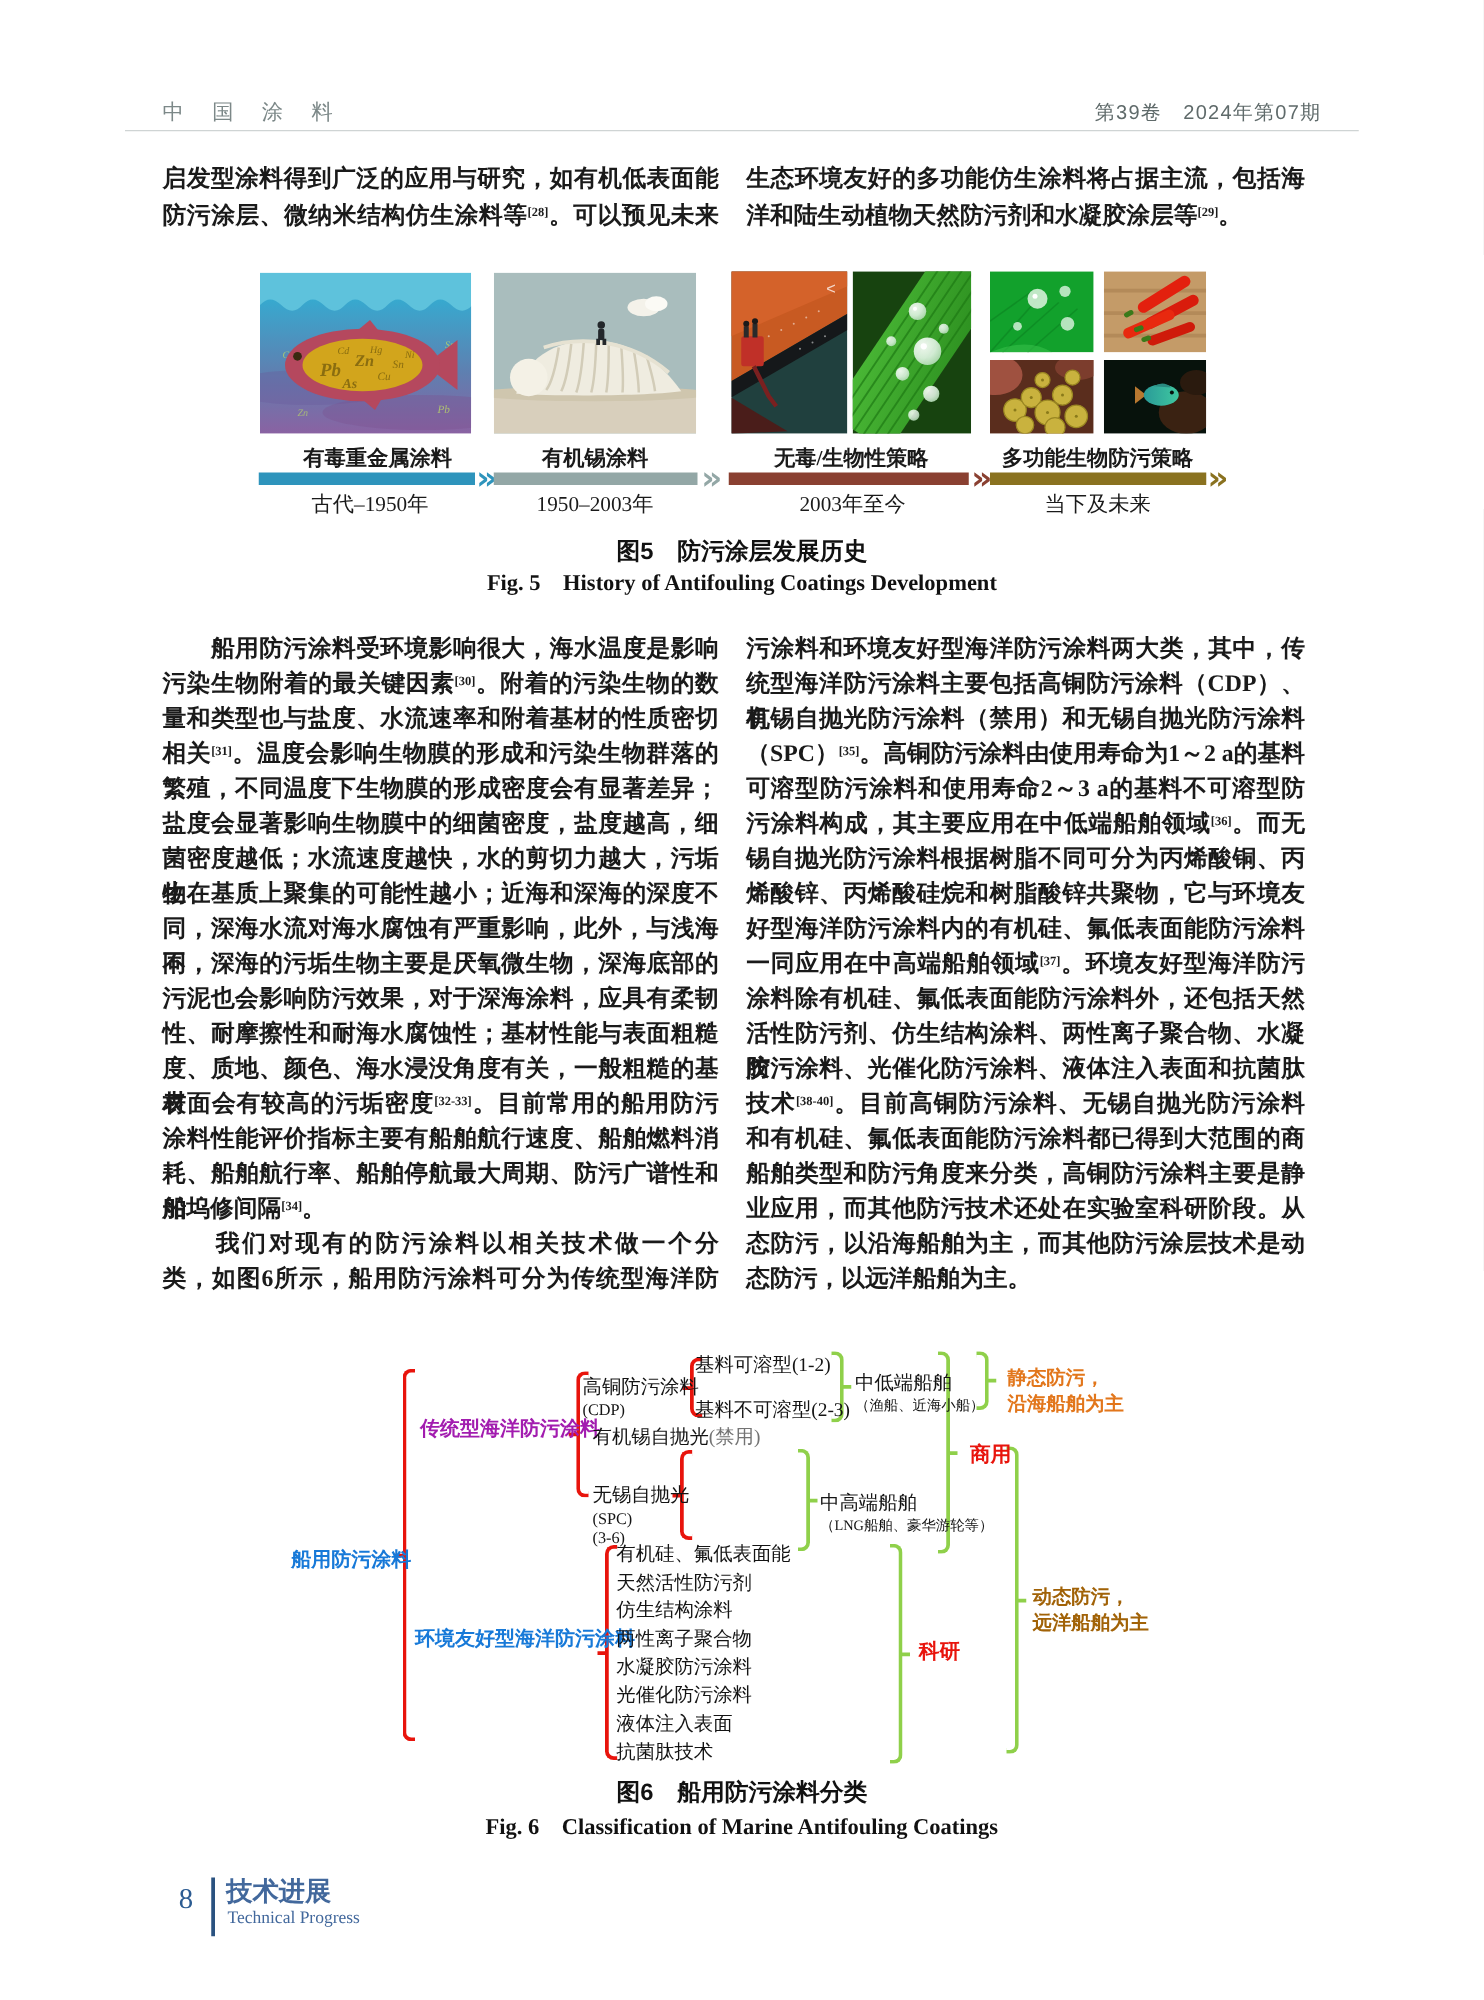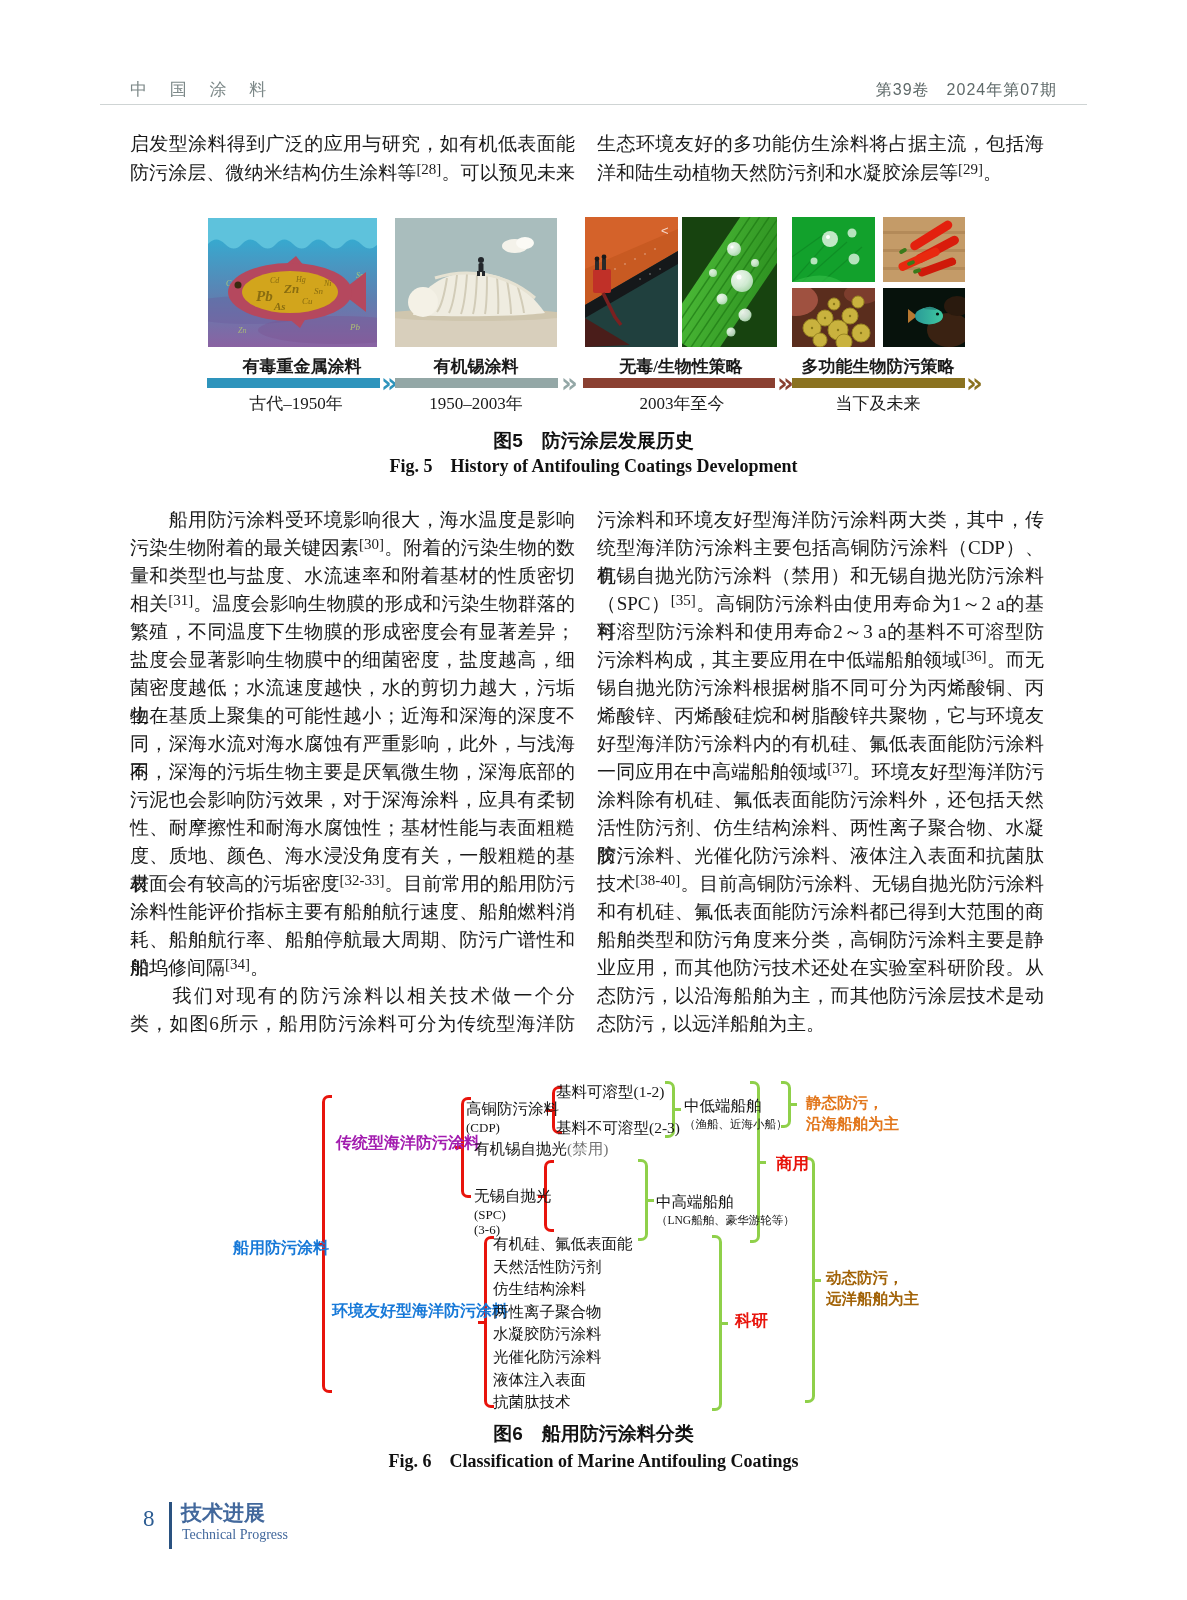--- a/index.html
+++ b/index.html
@@ -8,24 +8,24 @@
   .abs{position:absolute;}
   
   .hdr-l{position:absolute;left:130px;top:78px;font-family:"Liberation Sans",sans-serif;
          font-size:17px;color:#7c8888;letter-spacing:9px;}
   .hdr-r{position:absolute;right:130px;top:80px;font-family:"Liberation Sans",sans-serif;
          font-size:16px;color:#5f6a6a;letter-spacing:1px;}
   .hdr-rule{position:absolute;left:100px;right:100px;top:104px;height:1px;background:#cfd4d4;}
   
   .col{position:absolute;font-size:19px;}
   .col .tl{line-height:28px;height:28px;text-align:justify;text-align-last:justify;
-           text-justify:inter-ideograph;white-space:pre-wrap;}
+           text-justify:inter-ideograph;white-space:pre-wrap;font-weight:bold;}
   .col.intro .tl{line-height:29px;height:29px;}
   .col .tl.end{text-align-last:left;}
-  .col sup{font-size:15px;vertical-align:5px;line-height:0;}
+  .col sup{font-size:10px;vertical-align:5px;line-height:0;}
   
   .fig5{position:absolute;left:0;top:205px;width:1187px;height:275px;}
   .photo{position:absolute;overflow:hidden;}
   .photo svg{display:block;}
   .f5lab{position:absolute;top:150px;width:260px;text-align:center;font-size:17px;font-weight:600;white-space:nowrap;}
   .bar{position:absolute;top:173px;height:10px;}
   .chev{position:absolute;top:163px;font-size:26px;font-weight:bold;font-family:"DejaVu Sans",sans-serif;line-height:30px;}
   .f5per{position:absolute;top:187px;width:260px;text-align:center;font-size:17px;white-space:nowrap;}
   .capcn{position:absolute;left:0;right:0;text-align:center;font-family:"Liberation Sans",sans-serif;
          font-weight:bold;font-size:19px;color:#111;}

